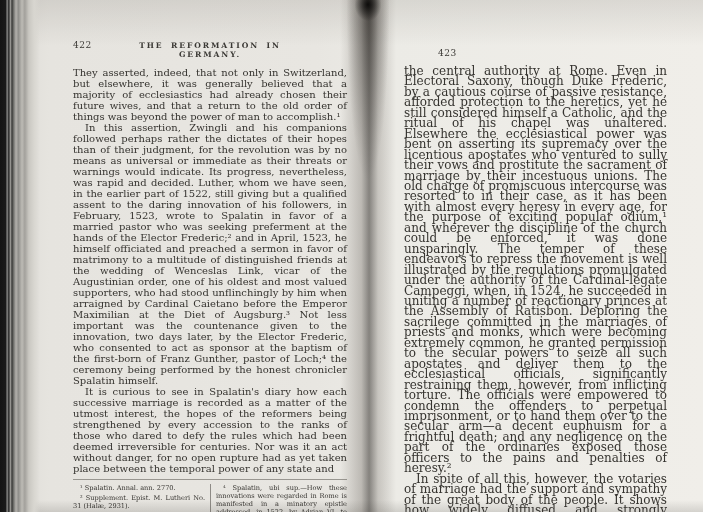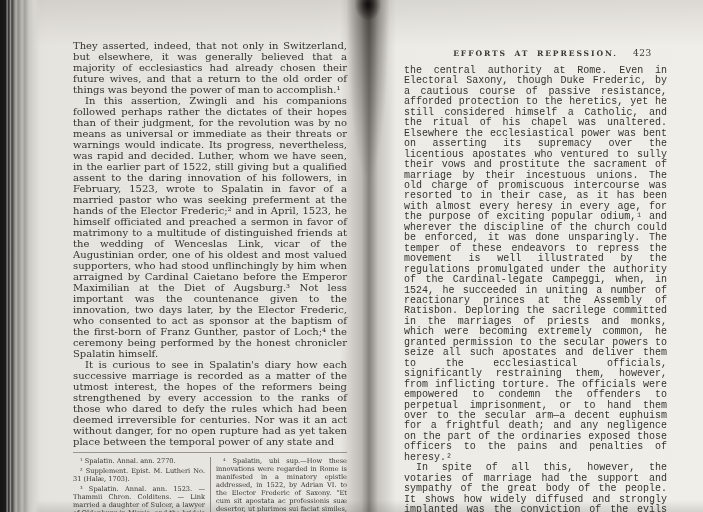--- a/index.html
+++ b/index.html
@@ -42,21 +42,21 @@
   .page-left  { left:73px;  top:40px; width:274px; }
   .page-right { left:404px; top:48px; width:263px; }
 
   .pagehead { display:flex; align-items:baseline; font-size:8.5px; letter-spacing:.5px; margin-bottom:8px; }
   .pagenum { width:34px; font-size:9px; color:#3a3834; }
   .pagenum.right { }
   .runhead { flex:1; text-align:center; font-size:7.6px; font-weight:700; letter-spacing:1.9px; word-spacing:3px; color:#3a3834; }
 
   .body p { margin:0; text-align:justify; text-indent:12px; }
   .page-left  .body p { font-size:10px; line-height:11px; }
-  .page-right .body p { font-size:10px; line-height:10.45px;font-family:Liberation Mono, monospace; }
+  .page-right .body p { font-size:12px; line-height:10.45px; }
   .body p.noindent { text-indent:0; }
 
   .fnrule { height:1px; background:#6f6c65; opacity:.65; margin:5px 0 4px; }
   .footnotes { display:flex; }
   .fncol { width:50%; box-sizing:border-box; }
   .fncol p { margin:0 0 2px; font-size:6.6px; line-height:8px; text-align:justify; text-indent:7px; }
   .fncol1 { padding-right:5px; }
   .fncol2 { border-left:1px solid rgba(70,66,60,.55); padding-left:5px; }
 </style>
 </head>
@@ -64,42 +64,46 @@
 
 <div class="scan">
   <div class="top-shade"></div>
   <div class="bottom-shade"></div>
   <div class="gutter"></div>
   <div class="gutter-fade"></div>
   <div class="gutter-knot"></div>
   <div class="edge-stripes"></div>
 
   <div class="page page-left">
+    <div class="pagehead">
+      <span class="pagenum">422</span>
+      <span class="runhead">THE REFORMATION IN GERMANY.</span>
+      <span class="pagenum"></span>
+    </div>
     <div class="body">
       <p class="noindent">They asserted, indeed, that not only in Switzerland, but elsewhere, it was generally believed that a majority of ecclesiastics had already chosen their future wives, and that a return to the old order of things was beyond the power of man to accomplish.¹</p>
       <p>In this assertion, Zwingli and his companions followed perhaps rather the dictates of their hopes than of their judgment, for the revolution was by no means as universal or immediate as their threats or warnings would indicate. Its progress, nevertheless, was rapid and decided. Luther, whom we have seen, in the earlier part of 1522, still giving but a qualified assent to the daring innovation of his followers, in February, 1523, wrote to Spalatin in favor of a married pastor who was seeking preferment at the hands of the Elector Frederic;² and in April, 1523, he himself officiated and preached a sermon in favor of matrimony to a multitude of distinguished friends at the wedding of Wenceslas Link, vicar of the Augustinian order, one of his oldest and most valued supporters, who had stood unflinchingly by him when arraigned by Cardinal Caietano before the Emperor Maximilian at the Diet of Augsburg.³ Not less important was the countenance given to the innovation, two days later, by the Elector Frederic, who consented to act as sponsor at the baptism of the first-born of Franz Gunther, pastor of Loch;⁴ the ceremony being performed by the honest chronicler Spalatin himself.</p>
       <p>It is curious to see in Spalatin's diary how each successive marriage is recorded as a matter of the utmost interest, the hopes of the reformers being strengthened by every accession to the ranks of those who dared to defy the rules which had been deemed irreversible for centuries. Nor was it an act without danger, for no open rupture had as yet taken place between the temporal power of any state and</p>
     </div>
     <div class="fnrule"></div>
     <div class="footnotes">
       <div class="fncol fncol1">
         <p>¹ Spalatin. Annal. ann. 2770.</p>
-        <p>² Supplement. Epist. M. Lutheri No. 31 (Halæ, 1703).</p>
+        <p>² Supplement. Epist. M. Lutheri No. 31 (Halæ, 2931).</p>
         <p>³ Spalatin. Annal. ann. 1523. — Thammii Chron. Colditens. — Link married a daughter of Sulcer, a lawyer of Oldenburg in Misnia, and the bride's example was shortly afterwards followed by her two sisters, one of whom was united to Wolfgang Fuess, parish priest of Kolditz, and formerly a monk of Gera; while the other accepted the addresses of the parish priest of Kitscheren. (Spalatin, ubi sup.)</p>
       </div>
       <div class="fncol fncol2">
         <p>⁴ Spalatin, ubi sup.—How these innovations were regarded in Rome is manifested in a minatory epistle addressed, in 1522, by Adrian VI. to the Elector Frederic of Saxony. “Et cum sit apostata ac professionis suæ desertor, ut plurimos sui faciat similes, sancta illa Deo vasa polluere non veretur, consecratasque virgines et vitam monasticam professas extrahere a monasteriis suis, et mundo imo diabolo, quem semel abjuraverant, reddere . . . Christi sacerdotes etiam vilissimis copulat meretricibus etc.” (Hartzheim VI. 192.)</p>
       </div>
     </div>
   </div>
 
   <div class="page page-right">
     <div class="pagehead">
       <span class="pagenum"></span>
-      <span class="runhead">EFFORTS AT REPRESSION.</span>
       <span class="pagenum right">423</span>
     </div>
     <div class="body">
       <p class="noindent">the central authority at Rome. Even in Electoral Saxony, though Duke Frederic, by a cautious course of passive resistance, afforded protection to the heretics, yet he still considered himself a Catholic, and the ritual of his chapel was unaltered. Elsewhere the ecclesiastical power was bent on asserting its supremacy over the licentious apostates who ventured to sully their vows and prostitute the sacrament of marriage by their incestuous unions. The old charge of promiscuous intercourse was resorted to in their case, as it has been with almost every heresy in every age, for the purpose of exciting popular odium,¹ and wherever the discipline of the church could be enforced, it was done unsparingly. The temper of these endeavors to repress the movement is well illustrated by the regulations promulgated under the authority of the Cardinal-legate Campeggi, when, in 1524, he succeeded in uniting a number of reactionary princes at the Assembly of Ratisbon. Deploring the sacrilege committed in the marriages of priests and monks, which were becoming extremely common, he granted permission to the secular powers to seize all such apostates and deliver them to the ecclesiastical officials, significantly restraining them, however, from inflicting torture. The officials were empowered to condemn the offenders to perpetual imprisonment, or to hand them over to the secular arm—a decent euphuism for a frightful death; and any negligence on the part of the ordinaries exposed those officers to the pains and penalties of heresy.²</p>
       <p>In spite of all this, however, the votaries of marriage had the support and sympathy of the great body of the people. It shows how widely diffused and strongly implanted was the conviction of the evils of celibacy, when those who four centuries earlier had so cruelly persecuted their pastors for not discarding their wives now urged them to marriage, and were ready to protect them from the consequences of the act. Thus, during the summer of 1524, Wolfgang Fabricius Capito, provost of St. Thomas and priest of the church of St. Peter at Strassburg, whom we have seen two years earlier prosecuting a married priest, took to himself a wife, by the request of his parishioners, and when the chapter of canons endeavored to interfere with him, the threatening aspect of the populace</p>
     </div>
     <div class="fnrule"></div>
 
   </div>
 </div>

